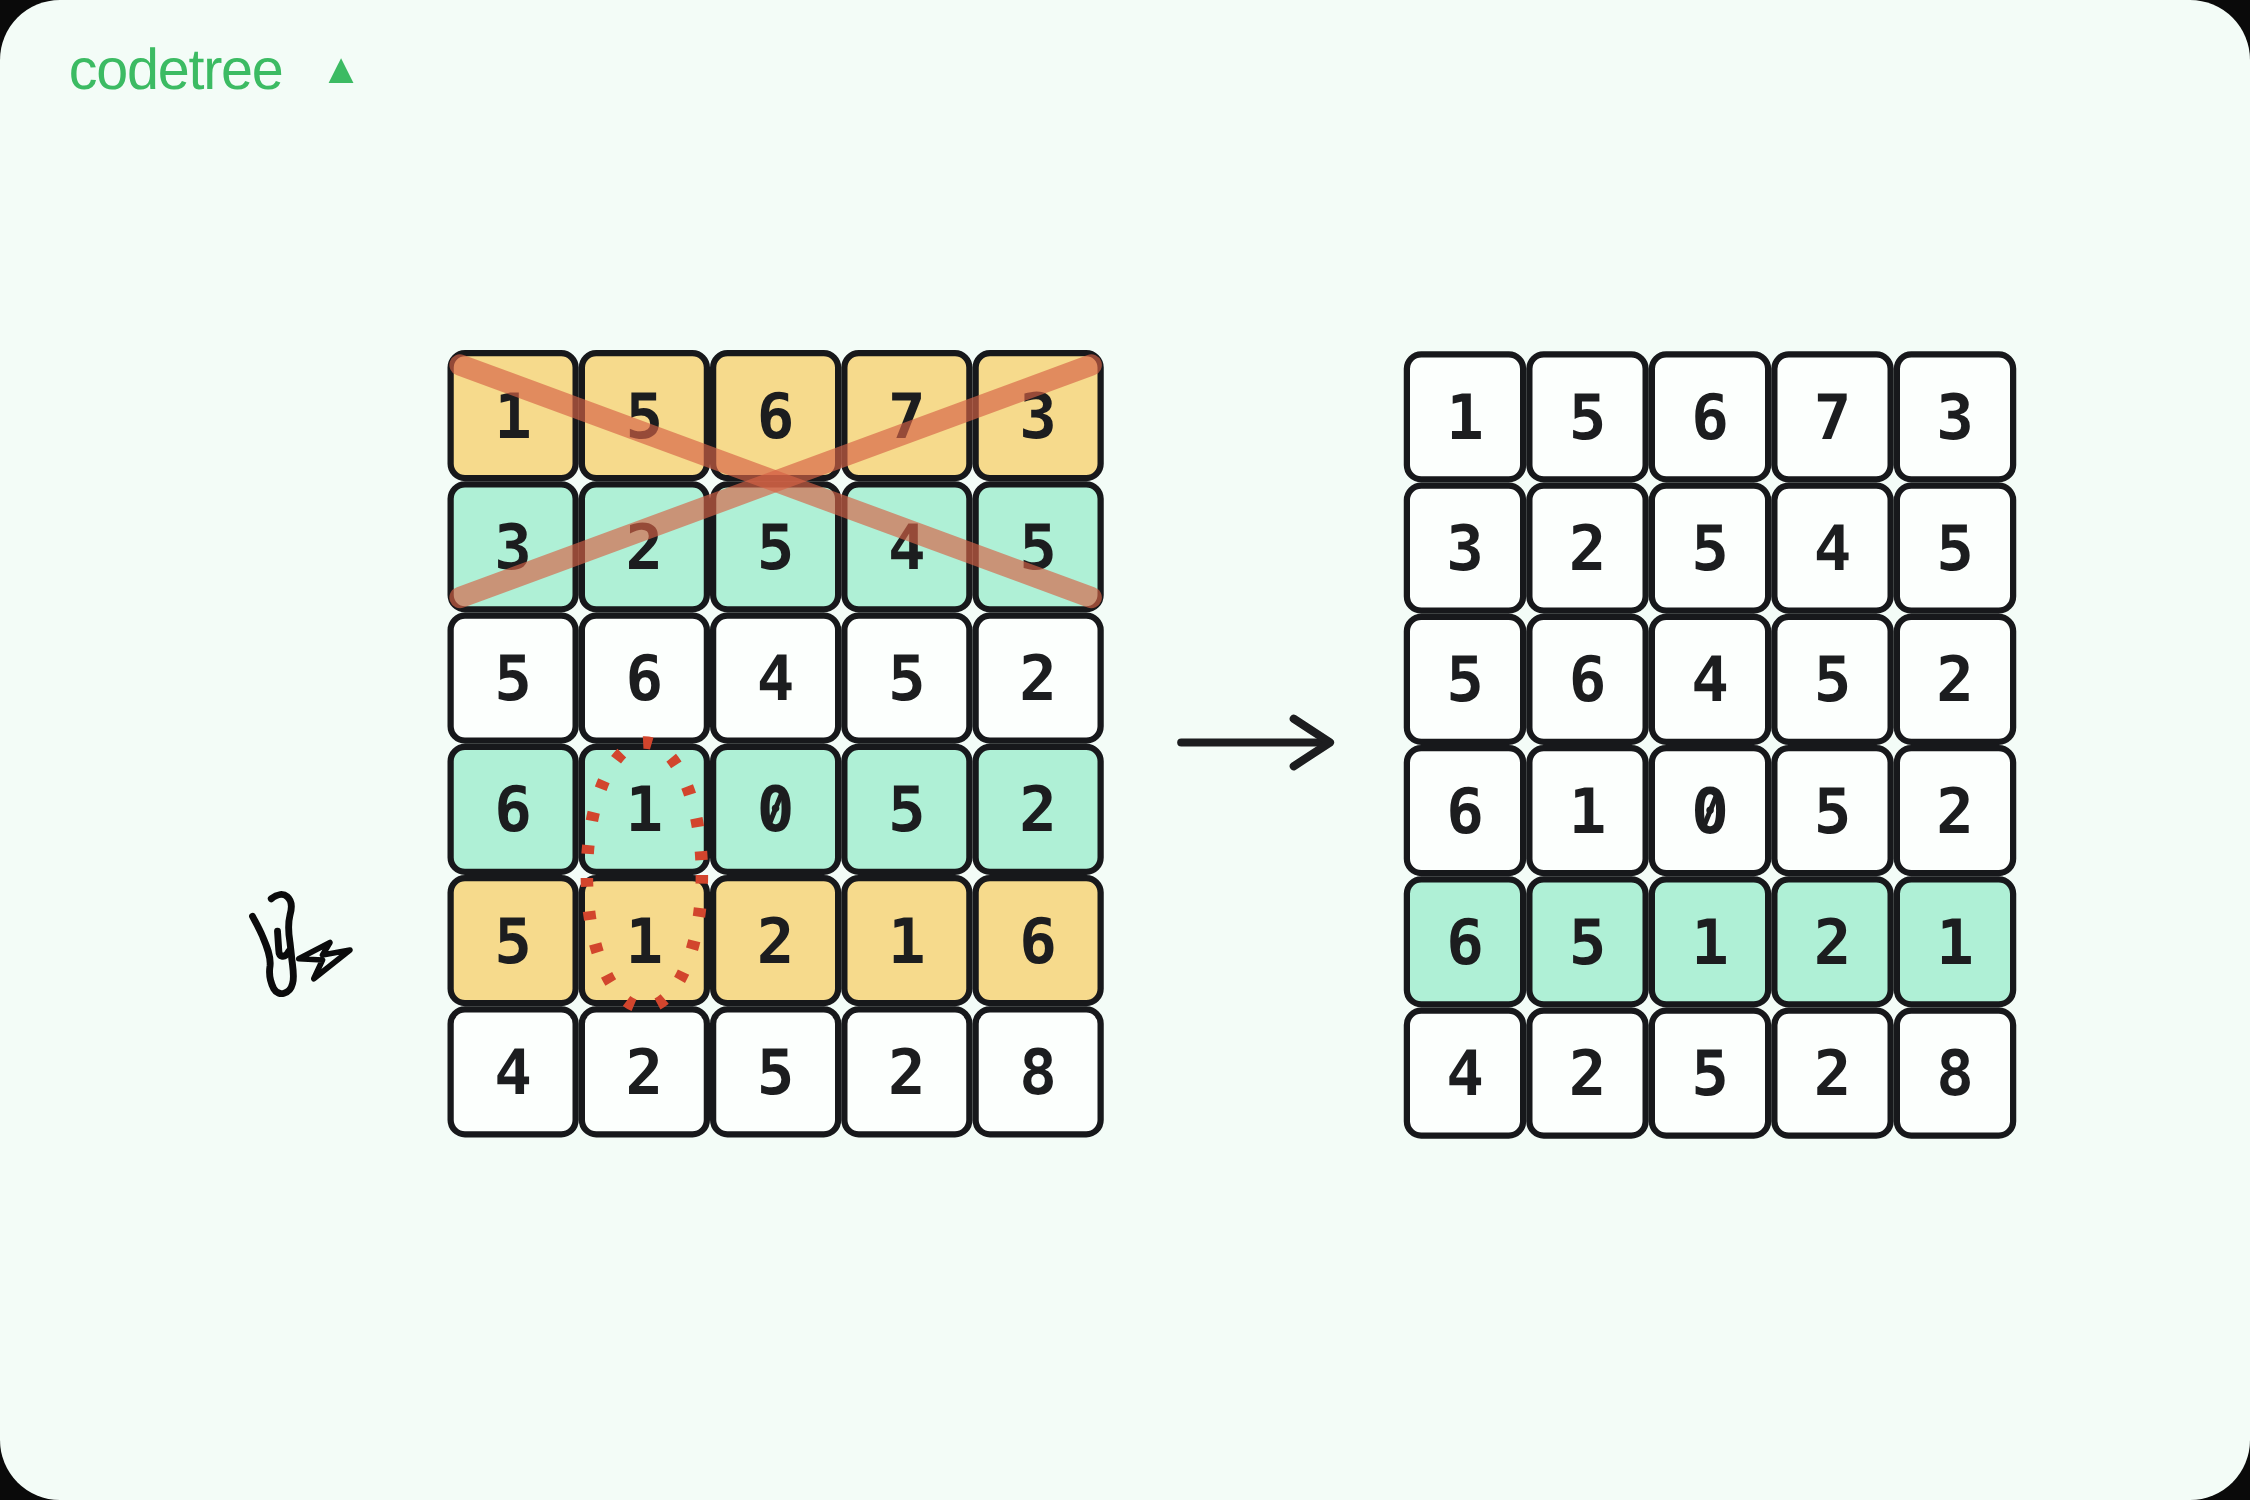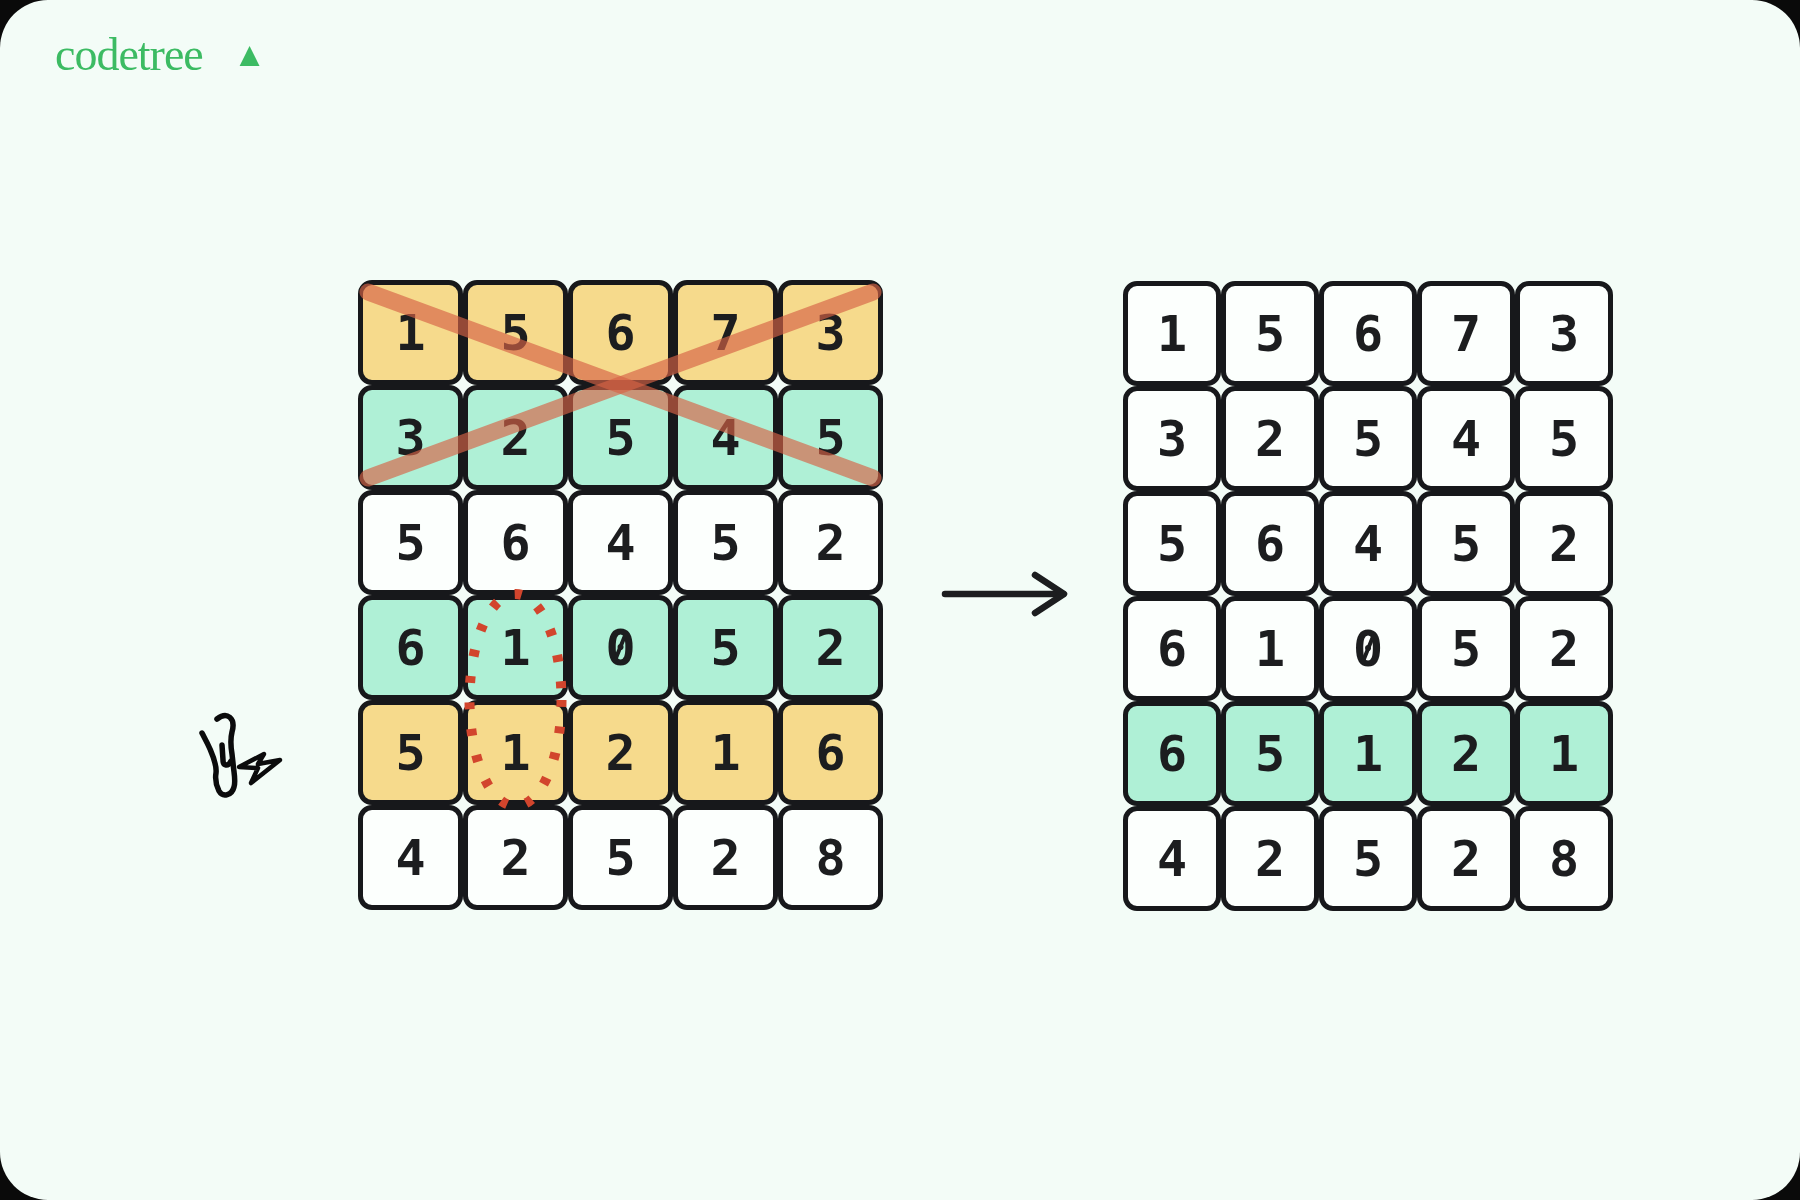--- a/index.html
+++ b/index.html
@@ -2,21 +2,21 @@
 <html style="--background: #F3FCF7; --logo_green: #3CBB63; --cell_yellow: #F6DA8C; --cell_teal: #AFF0D6; --cell_white: #FCFFFD; --cell_border: #17181B; --digit_ink: #1C1D1F; --cross_red: #D66346; --circle_red: #D2452D;"><head>
 <meta charset="utf-8">
 <style>
   html,body{margin:0;padding:0;background:#0a0a0a;}
   .canvas{
     position:relative;width:1800px;height:1200px;border-radius:48px;overflow:hidden;
     background:var(--background,#F3FCF7);
     font-family:"Liberation Sans",sans-serif;
   }
   
-  .logo{position:absolute;left:55px;top:28px;display:flex;align-items:center;font-family:Liberation Serif, serif;}
+  .logo{position:absolute;left:55px;top:28px;display:flex;align-items:center;}
   .logo-text{font-size:46px;font-weight:400;letter-spacing:-1px;color:var(--logo_green,#3CBB63);}
   .logo-mark{font-size:34px;color:var(--logo_green,#3CBB63);margin-left:30px;line-height:1;}
   
   .grid-wrap{position:absolute;}
   .grid-wrap.left{left:358px;top:280px;width:525px;height:630px;}
   .grid-wrap.right{left:1123px;top:281px;width:490px;height:630px;}
   .grid{display:grid;grid-auto-rows:105px;}
   .grid.cols-left{grid-template-columns:repeat(5,105px);}
   .grid.cols-right{grid-template-columns:repeat(5,98px);}
   .cell{

